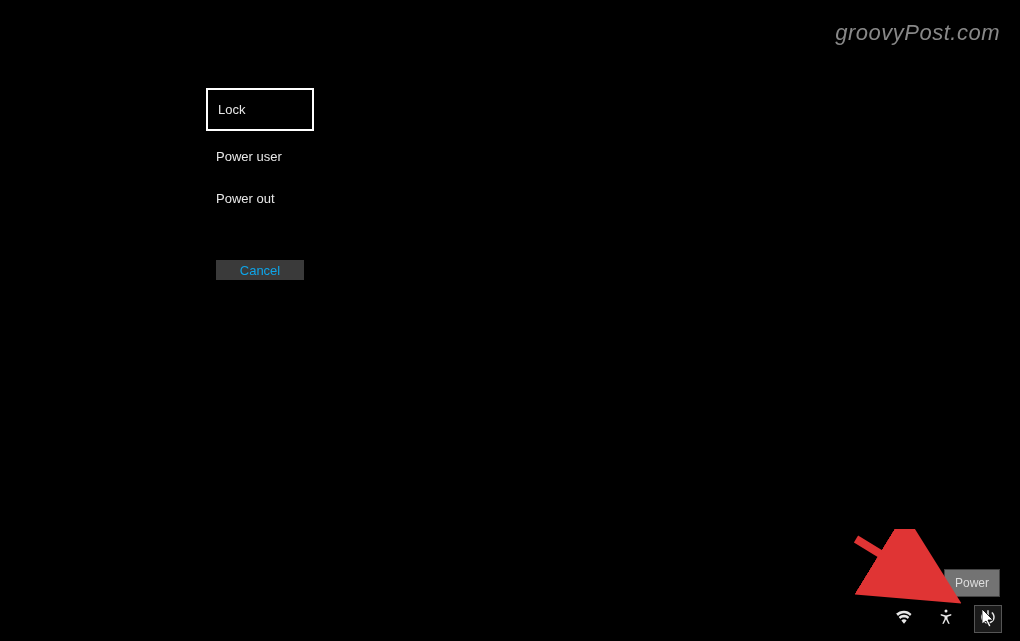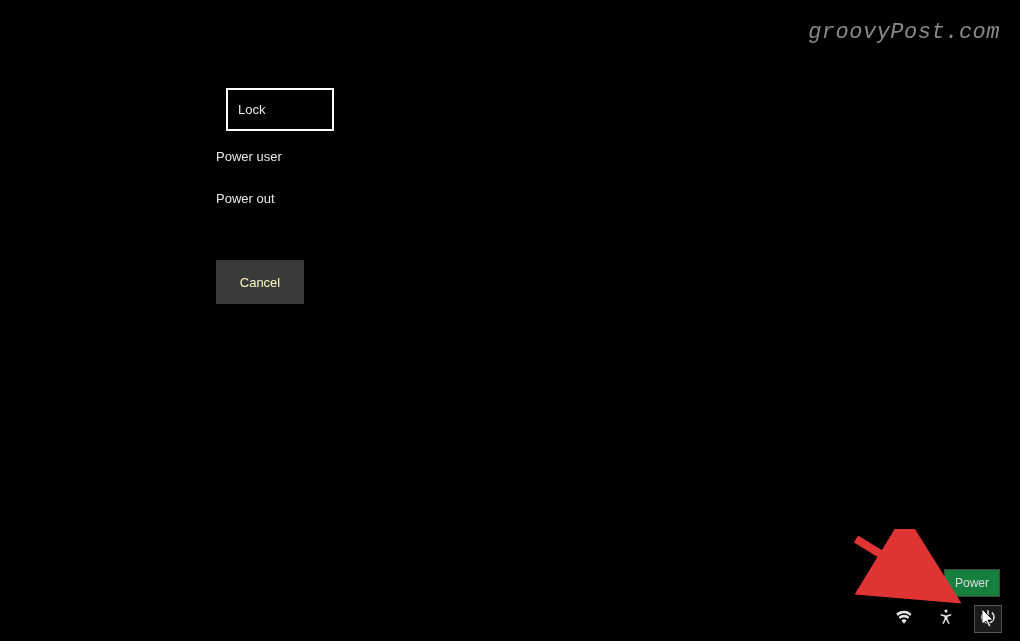--- a/index.html
+++ b/index.html
@@ -13,21 +13,21 @@
       background: #000;
       font-family: "Segoe UI", Arial, sans-serif;
       position: relative;
       overflow: hidden;
     }
     .watermark {
       position: absolute;
       top: 20px;
       right: 20px;
       color: #888;
-      font-family: Liberation Mono, monospace;
+      font-family: Liberation Sans, sans-serif;
       font-style: italic;
       font-size: 22px;
       letter-spacing: 0.5px;
     }
     .menu {
       position: absolute;
       left: 206px;
       top: 88px;
     }
     .menu-item {
@@ -37,42 +37,41 @@
       padding: 6px 10px;
       cursor: pointer;
       margin-bottom: 15px;
       width: fit-content;
     }
     .menu-item.highlighted {
       border: 2px solid #fff;
       width: 108px;
       padding: 12px 10px;
       margin-bottom: 12px;
-      margin-left: 20px;
     }
     .cancel-button {
       position: absolute;
       left: 216px;
       top: 260px;
       width: 88px;
-      height: 44px;
+      height: 20px;
       background: #3a3a3a;
-      color: #fef9c3;
+      color: #0ea5e9;
       font-size: 13px;
       border: none;
       cursor: pointer;
       display: flex;
       align-items: center;
       justify-content: center;
     }
     .tooltip {
       position: absolute;
       bottom: 44px;
       right: 20px;
-      background: #15803d;
+      background: #737373;
       color: #ddd;
       font-size: 12px;
       padding: 6px 10px;
       border: 1px solid #444;
     }
     .bottom-icons {
       position: absolute;
       bottom: 8px;
       right: 18px;
       display: flex;

